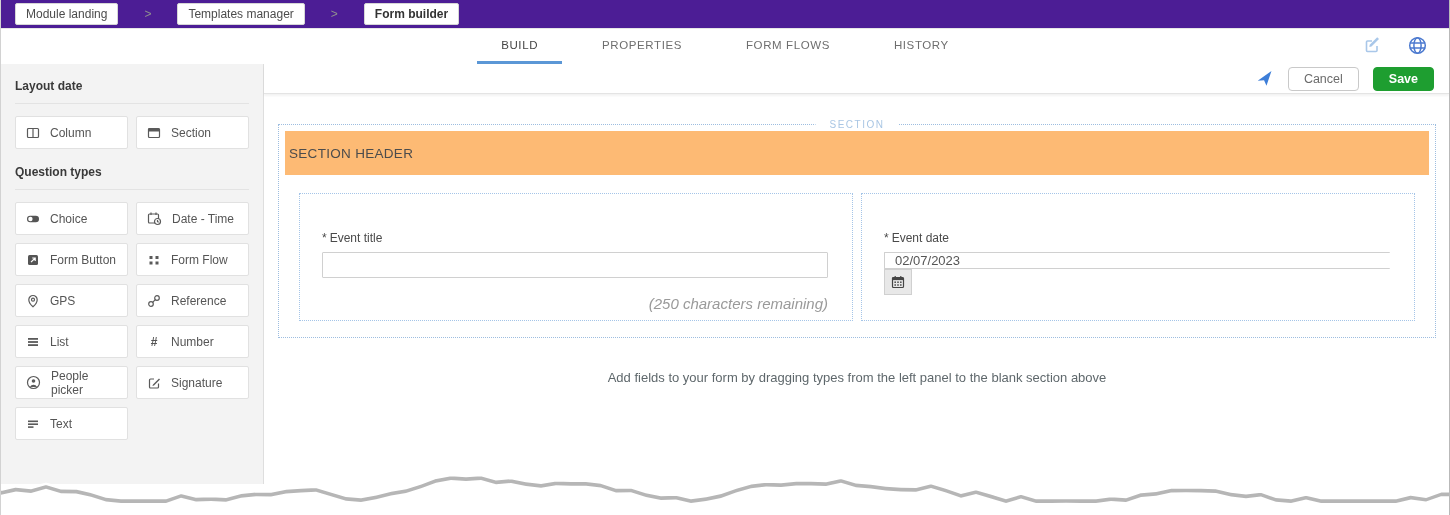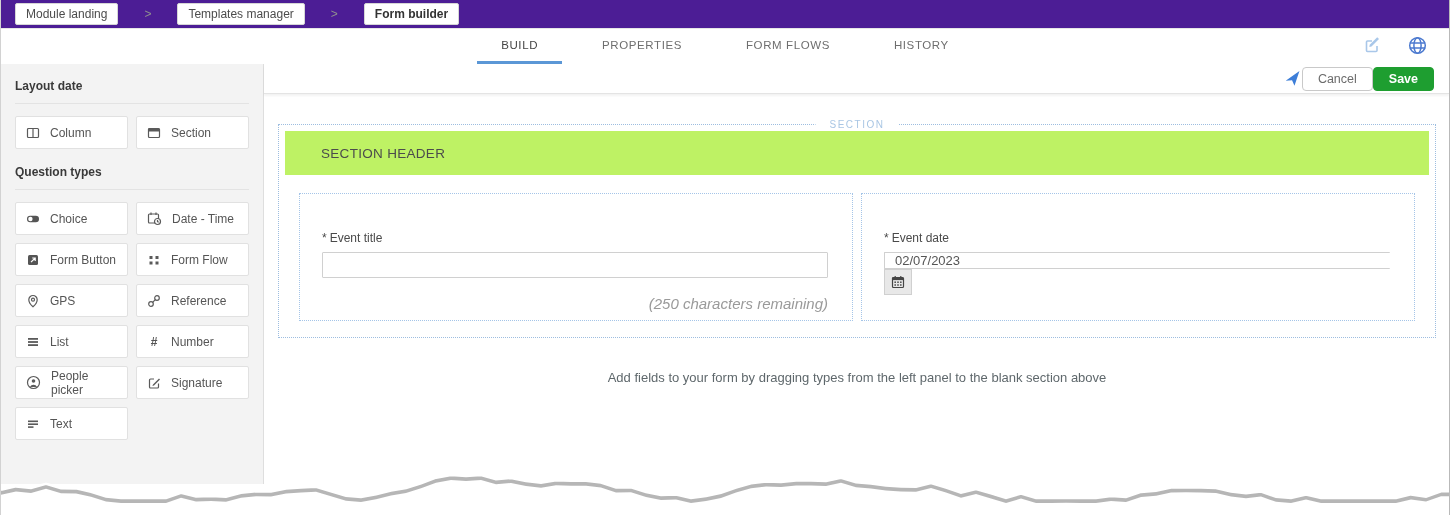--- a/index.html
+++ b/index.html
@@ -38,31 +38,31 @@
   .side-heading { font-size:12px; font-weight:700; color:#3a3a3a; padding-bottom:10px; margin-bottom:12px;
                   border-bottom:1px solid #e3e3e3; }
   .tile-grid { display:grid; grid-template-columns:1fr 1fr; gap:8px; margin-bottom:16px; }
   .tile { height:33px; background:#fff; border:1px solid #e1e1e1; border-radius:2px; display:flex;
           align-items:center; gap:10px; padding:0 10px; font-size:12px; color:#555; cursor:grab; }
   .tile svg { flex-shrink:0; }
   .glyph { font-size:12px; font-weight:700; color:#555; width:14px; text-align:center; }
 
   
   .main { flex:1; display:flex; flex-direction:column; min-width:0; }
-  .toolbar { height:30px; display:flex; align-items:center; justify-content:flex-end; 
+  .toolbar { height:30px; display:flex; align-items:center; justify-content:flex-end; gap:14px;
              padding-right:15px; border-bottom:1px solid #e4e4e4; box-shadow:0 2px 2px rgba(0,0,0,.05); }
   .btn { height:24px; padding:0 15px; border-radius:4px; font-size:12.5px; cursor:pointer; font-family:inherit; }
   .btn-cancel { background:#fff; border:1px solid #c9c9c9; color:#6b6b6b; }
   .btn-save { background:#1e9e30; border:1px solid #1e9e30; color:#fff; font-weight:700; }
 
   .canvas { flex:1; padding:30px 13px 0 14px; }
   .section { position:relative; border:1px dotted #9dbde0; padding:6px 6px 16px 6px; }
   .section-label { position:absolute; top:-6px; left:50%; transform:translateX(-50%); background:#fff;
                    padding:0 14px; font-size:10px; letter-spacing:1.5px; color:#a9c6e4; }
-  .section-header { height:44px; background:#bef264; display:flex; align-items:center; padding-left:36px;
+  .section-header { height:44px; background:#fdba74; display:flex; align-items:center; padding-left:4px;
                     font-size:13.5px; color:#4c4c4c; letter-spacing:.3px; }
   .fields-row { display:flex; gap:8px; margin:18px 14px 0 14px; }
   .field-box { flex:1; height:128px; border:1px dotted #a5c5e8; padding:37px 24px 0 22px; }
   .field-label { font-size:12px; color:#4a4a4a; margin-bottom:7px; }
   .req { color:#4a4a4a; margin-right:3px; }
   .text-input { width:100%; height:26px; border:1px solid #d0d0d0; border-radius:1px; background:#fff;
                 font-size:13px; color:#555; padding:0 10px; font-family:inherit; }
   .field-hint { text-align:right; font-size:15px; font-style:italic; color:#9a9a9a; margin-top:17px; }
   .date-row { display:flex;flex-direction:column; }
   .date-row .text-input { flex:1; border-right:none; }

